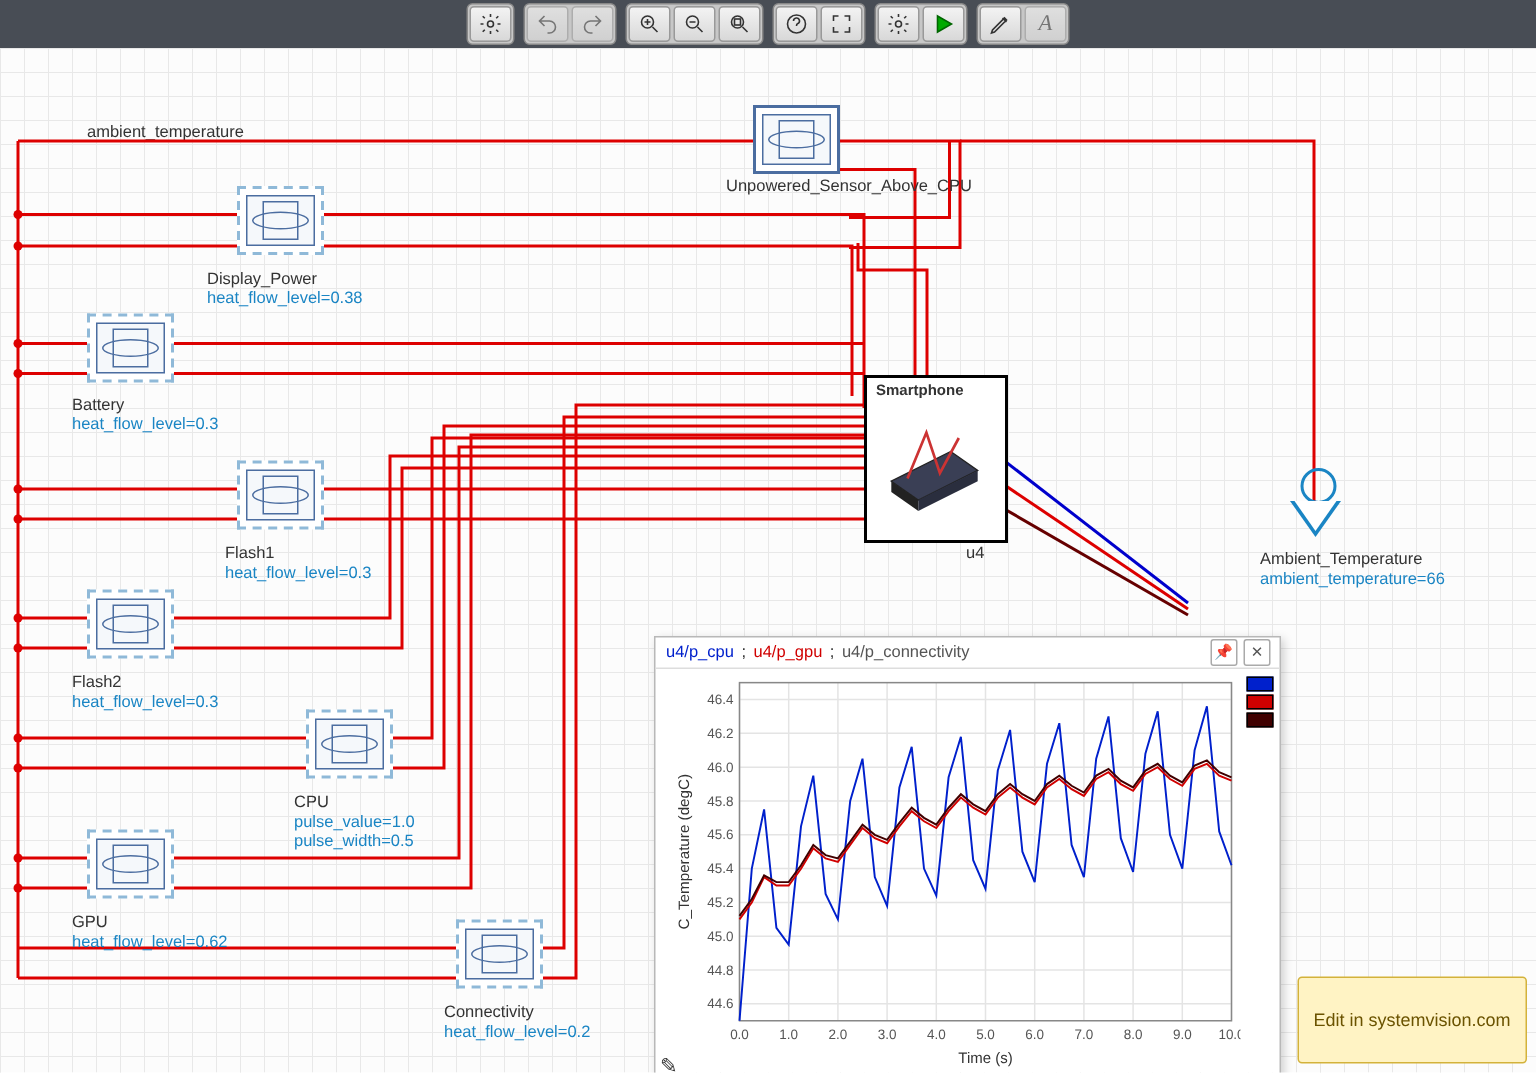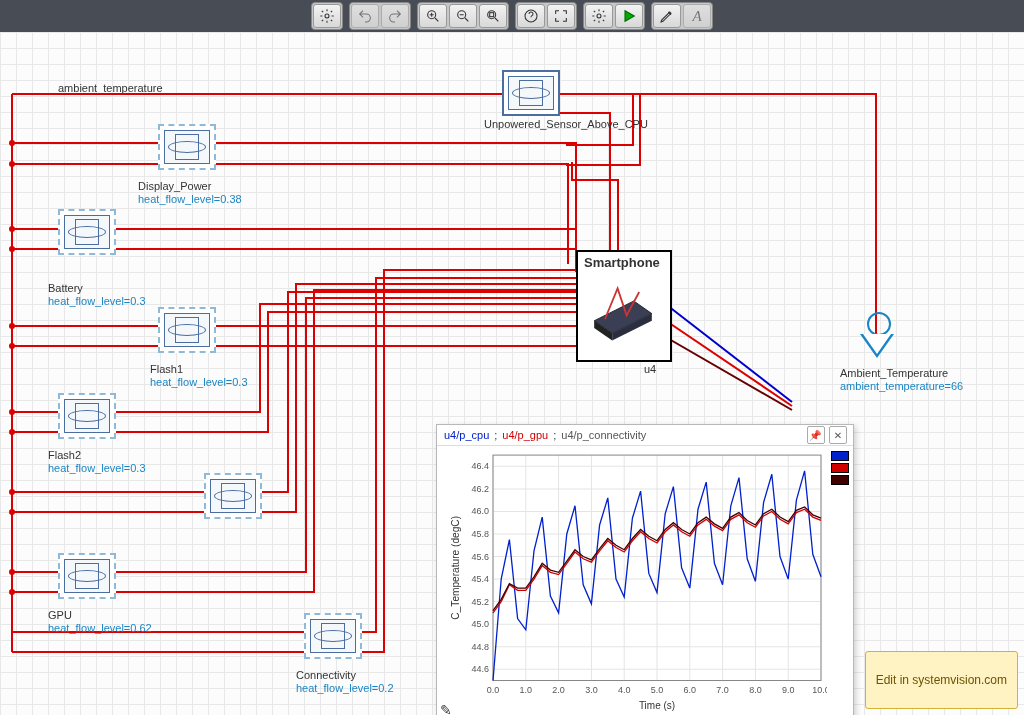--- a/index.html
+++ b/index.html
@@ -19,21 +19,21 @@
 .comp{position:absolute;width:54px;height:42px;border:2px dashed #8fb9d8;background:#fff}
 .comp .inner{position:absolute;inset:4px;border:1px solid #4b6da0;background:#f5f8fb}
 .comp .inner::before,.comp .inner::after{content:'';position:absolute;border:1px solid #4b6da0}
 .comp .inner::before{top:3px;bottom:3px;left:10px;right:10px}
 .comp .inner::after{top:10px;bottom:10px;left:3px;right:3px;border-radius:50%}
 .clabel{position:absolute;white-space:nowrap;line-height:13px}
 .clabel .nm{color:#333}
 .clabel .pr{color:#1a85c4}
 
 .phone{position:absolute;width:92px;height:108px;border:2px solid #000;background:#fff}
-.phone .title{position:absolute;top:3px;left:6px;font-weight:bold;font-size:13px}
+.phone .title{position:absolute;top:3px;left:6px;font-weight:bold;font-size:10px}
 .phone .body3d{position:absolute;left:8px;top:22px;width:74px;height:72px}
 
 .amb{position:absolute;width:34px;height:50px}
 .amb .circ{position:absolute;top:0;left:7px;width:20px;height:20px;border:2px solid #1a85c4;border-radius:50%}
 .amb .tri{position:absolute;top:22px;left:0;width:0;height:0;border-left:17px solid transparent;border-right:17px solid transparent;border-top:24px solid #1a85c4}
 .amb .tri2{position:absolute;top:22px;left:3px;width:0;height:0;border-left:14px solid transparent;border-right:14px solid transparent;border-top:20px solid #fff}
 
 .wires{position:absolute;inset:0;pointer-events:none}
 .wires line,.wires polyline{stroke:#d00;stroke-width:2;fill:none}
 .wires .blue{stroke:#00c}
@@ -217,21 +217,21 @@
         <div class="inner"></div>
       </div>
   <div class="clabel" style="left:138px;top:148px">
         <div class="nm">Display_Power</div>
         <div class="pr">heat_flow_level=0.38</div>
       </div>
 
   <div class="comp" style="left:58px;top:177px">
         <div class="inner"></div>
       </div>
-  <div class="clabel" style="left:48px;top:250px">
+  <div class="clabel" style="left:48px;top:232px">
         <div class="nm">Battery</div>
         <div class="pr">heat_flow_level=0.3</div>
       </div>
 
   <div class="comp" style="left:158px;top:275px">
         <div class="inner"></div>
       </div>
   <div class="clabel" style="left:150px;top:331px">
         <div class="nm">Flash1</div>
         <div class="pr">heat_flow_level=0.3</div>
@@ -240,20 +240,25 @@
   <div class="comp" style="left:58px;top:361px">
         <div class="inner"></div>
       </div>
   <div class="clabel" style="left:48px;top:417px">
         <div class="nm">Flash2</div>
         <div class="pr">heat_flow_level=0.3</div>
       </div>
 
   <div class="comp" style="left:204px;top:441px">
         <div class="inner"></div>
+      </div>
+  <div class="clabel" style="left:196px;top:497px">
+        <div class="nm">CPU</div>
+        <div class="pr">pulse_value=1.0</div>
+        <div class="pr">pulse_width=0.5</div>
       </div>
 
   <div class="comp" style="left:58px;top:521px">
         <div class="inner"></div>
       </div>
   <div class="clabel" style="left:48px;top:577px">
         <div class="nm">GPU</div>
         <div class="pr">heat_flow_level=0.62</div>
       </div>
 

